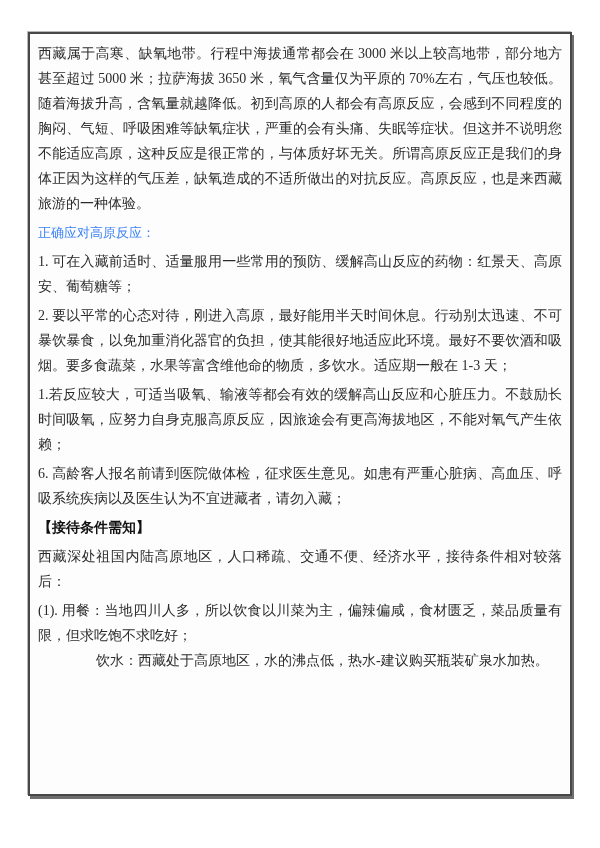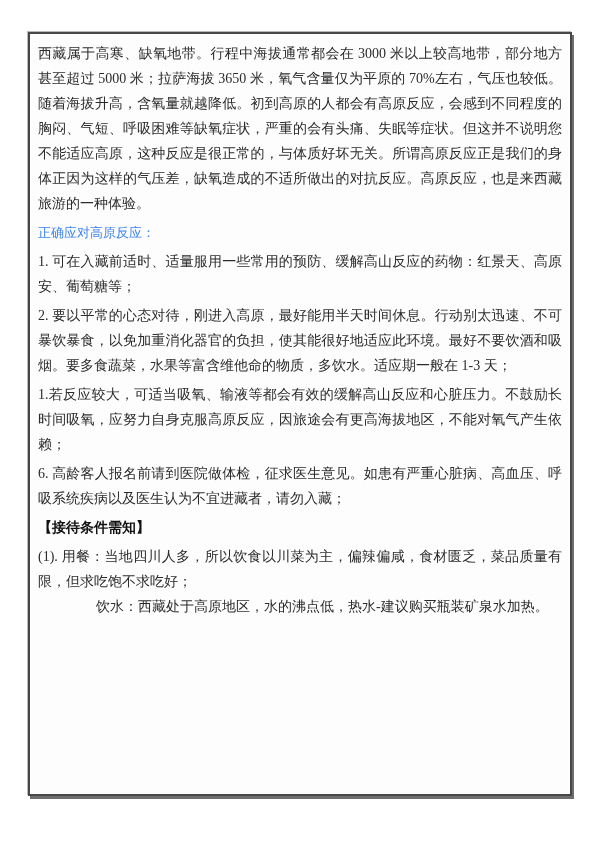--- a/index.html
+++ b/index.html
@@ -65,19 +65,20 @@
     <p>2.  要以平常的心态对待，刚进入高原，最好能用半天时间休息。行动别太迅速、不可暴饮暴食，以免加重消化器官的负担，使其能很好地适应此环境。最好不要饮酒和吸烟。要多食蔬菜，水果等富含维他命的物质，多饮水。适应期一般在 1-3 天；</p>
 
     <p>1.若反应较大，可适当吸氧、输液等都会有效的缓解高山反应和心脏压力。不鼓励长时间吸氧，应努力自身克服高原反应，因旅途会有更高海拔地区，不能对氧气产生依赖；</p>
 
 
 
     <p>6.  高龄客人报名前请到医院做体检，征求医生意见。如患有严重心脏病、高血压、呼吸系统疾病以及医生认为不宜进藏者，请勿入藏；</p>
 
     <p class="bold-head">【接待条件需知】</p>
 
+    <p>西藏深处祖国内陆高原地区，人口稀疏、交通不便、经济水平，接待条件相对较落后：</p>
 
 
 
     <p><span>(1).  用餐：当地四川人多，所以饮食以川菜为主，偏辣偏咸，食材匮乏，菜品质量有限，但求吃饱不求吃好；</span><br><span class="indent-2">饮水：西藏处于高原地区，水的沸点低，热水-建议购买瓶装矿泉水加热。</span></p>
 
   </div>
 </div>
 
 </body></html>

